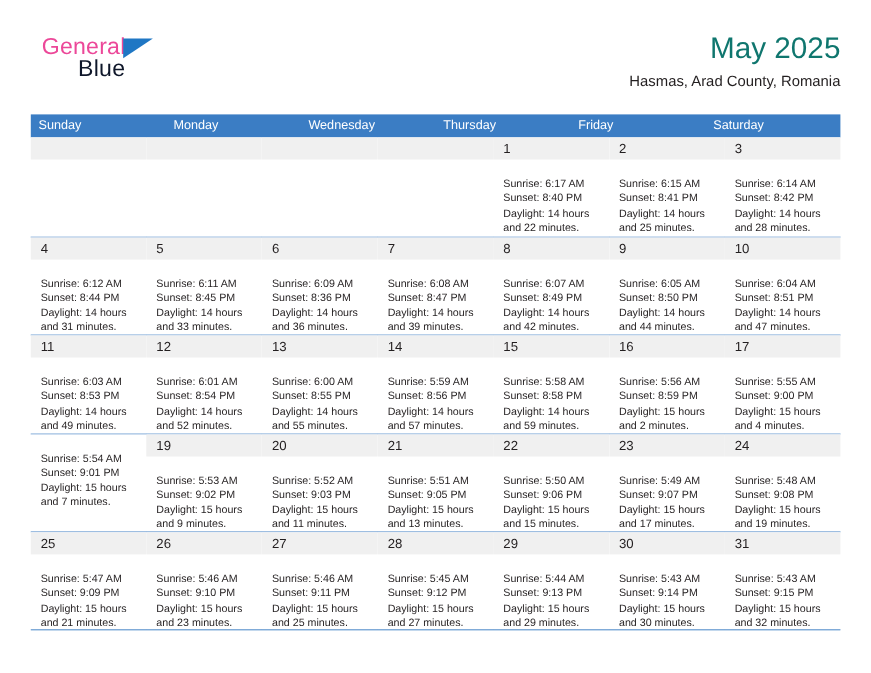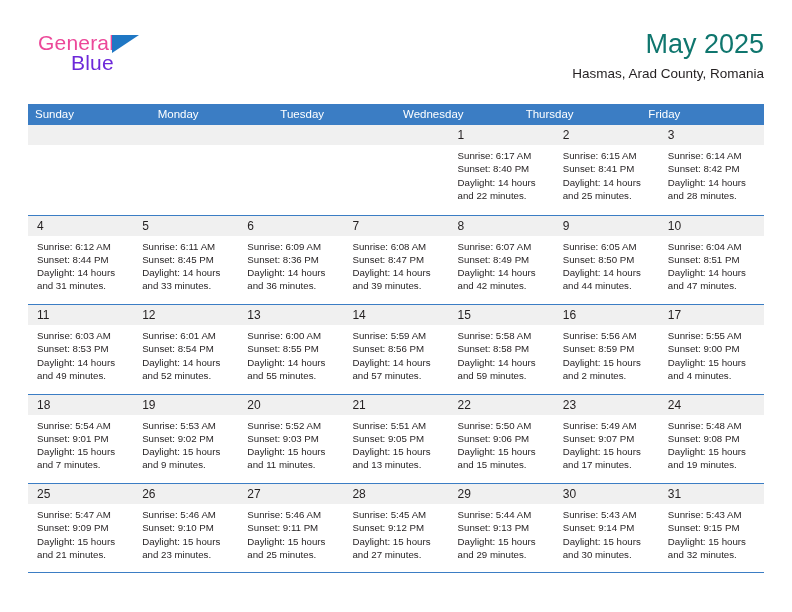--- a/index.html
+++ b/index.html
@@ -46,21 +46,21 @@
     color: #ec4899;
     font-family: Liberation Sans, sans-serif;
     line-height: 1;
   }
   .brand-blue {
     position: absolute;
     left: 33px;
     top: 20px;
     font-size: 21px;
     letter-spacing: 0.2px;
-    color: #6d28d9;
+    color: #0f172a;
     font-family: "Liberation Sans", sans-serif;
     line-height: 1;
   }
   .brand-triangle {
     position: absolute;
     left: 74px;
     top: 3px;
     width: 0;
     height: 0;
     border-left: 27px solid #1f77c4;
@@ -132,21 +132,21 @@
     box-sizing: border-box;
   }
   .day-num {
     font-size: 12px;
     color: #231f20;
     line-height: 20px;
     padding-left: 9px;
     display: block;
   }
   .day-body {
-    padding: 4px 4px 0 9px;
+    padding: 16px 4px 0 9px;
   }
   .day-line {
     font-size: 9.7px;
     line-height: 13.3px;
     color: #231f20;
     white-space: nowrap;
   }
   .day-cell.empty .day-num-band { background: #f0f0f0; }
 </style>
 </head>
@@ -167,24 +167,24 @@
       <div class="location">Hasmas, Arad County, Romania</div>
     </div>
 
   </div>
 
   <div class="calendar">
 
     <div class="dow-row">
       <div class="dow-cell">Sunday</div>
       <div class="dow-cell">Monday</div>
-      <div class="dow-cell">Tuesday</div>
       <div class="dow-cell">Wednesday</div>
       <div class="dow-cell">Thursday</div>
       <div class="dow-cell">Friday</div>
+      <div class="dow-cell">Saturday</div>
     </div>
 
     <div class="week-row first">
       <div class="day-cell empty">
         <div class="day-num-band">
             <span class="day-num"></span>
           </div>
         <div class="day-body">
           <div class="day-line"></div>
           <div class="day-line"></div>
@@ -415,23 +415,20 @@
           <div class="day-line">Sunrise: 5:55 AM</div>
           <div class="day-line">Sunset: 9:00 PM</div>
           <div class="day-line">Daylight: 15 hours</div>
           <div class="day-line">and 4 minutes.</div>
         </div>
       </div>
     </div>
 
     <div class="week-row">
       <div class="day-cell">
-        <div class="day-num-band">
-            <span class="day-num">18</span>
-          </div>
         <div class="day-body">
           <div class="day-line">Sunrise: 5:54 AM</div>
           <div class="day-line">Sunset: 9:01 PM</div>
           <div class="day-line">Daylight: 15 hours</div>
           <div class="day-line">and 7 minutes.</div>
         </div>
       </div>
       <div class="day-cell">
         <div class="day-num-band">
             <span class="day-num">19</span>

